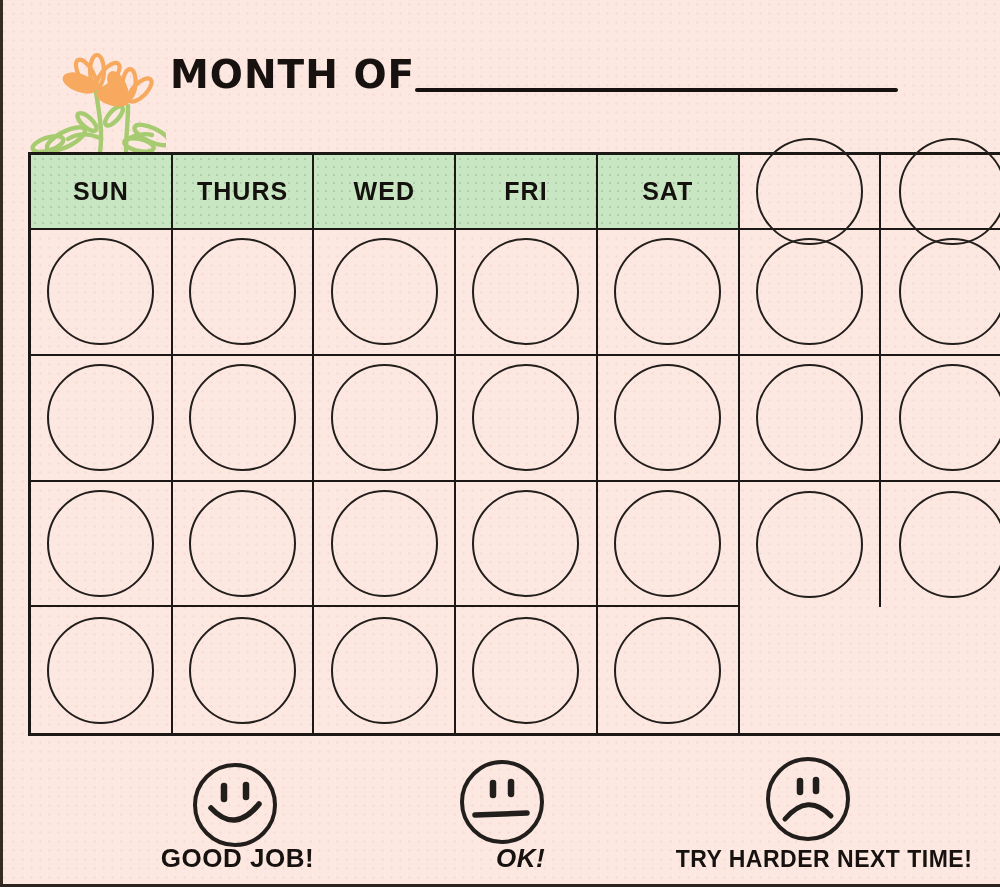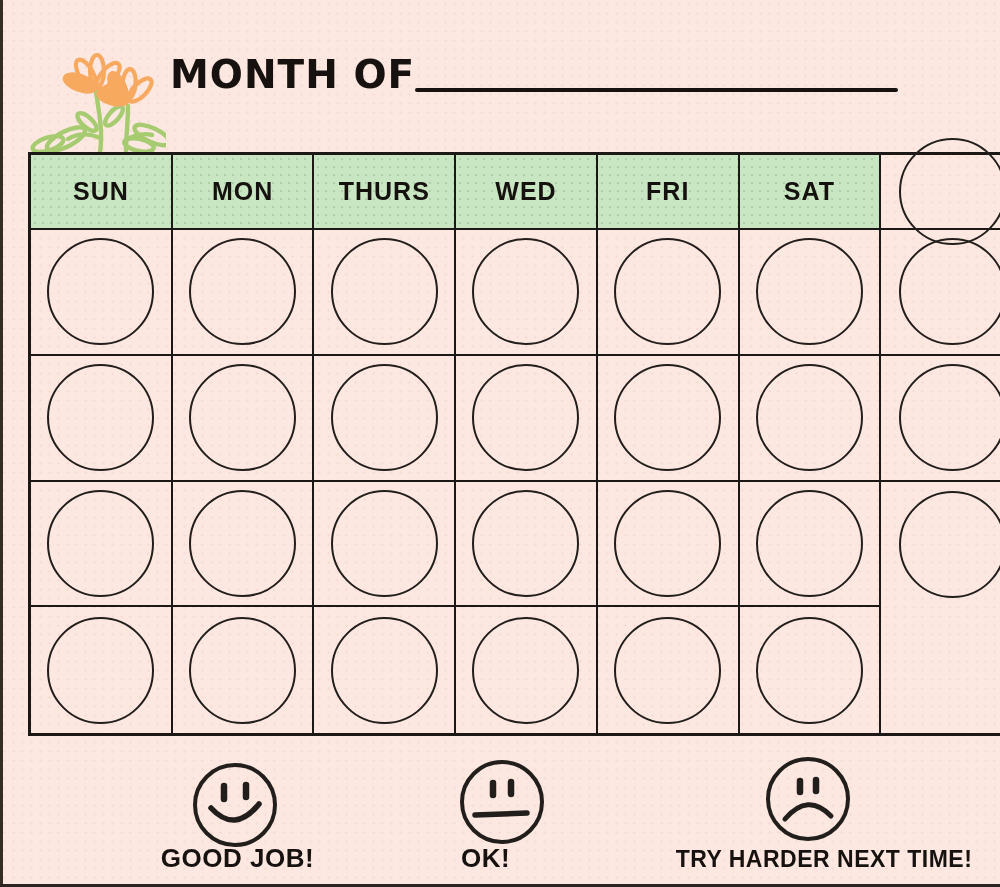--- a/index.html
+++ b/index.html
@@ -64,21 +64,21 @@
   .legend-icon { position:absolute; width:88px; height:88px; }
   .icon-happy   { left:191px; top:761px; }
   .icon-neutral { left:458px; top:758px; }
   .icon-sad     { left:764px; top:755px; }
   .legend-label {
     position:absolute; top:843px;
     font-weight:700; font-size:26px; letter-spacing:0.5px;
     color:#17120f; text-align:center; white-space:nowrap;
   }
   .label-good { left:115px; width:245px; }
-  .label-ok   { left:408px; width:155px; }
+  .label-ok   { left:443px; width:155px;font-style:italic; }
   .label-try  { left:650px; width:348px; top:846px; font-size:23px; }
 </style>
 </head>
 <body>
 
 <div class="edge-left"></div>
 <div class="edge-bottom"></div>
 
 <svg class="flower" viewBox="0 0 140 112" fill="none" stroke-linecap="round">
 
@@ -112,23 +112,20 @@
 </svg>
 
 <h1 class="title">MONTH OF</h1>
 <div class="blank-line"></div>
 
 <div class="grid">
   <div class="day-cell">
       <span>SUN</span>
     </div>
   <div class="day-cell">
-      <span>MON</span>
-    </div>
-  <div class="day-cell">
       <span>THURS</span>
     </div>
   <div class="day-cell">
       <span>WED</span>
     </div>
   <div class="day-cell">
       <span>FRI</span>
     </div>
   <div class="day-cell">
       <span>SAT</span>

